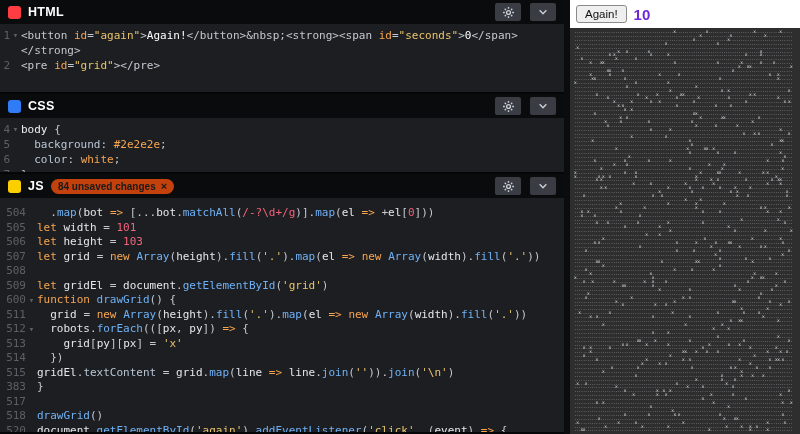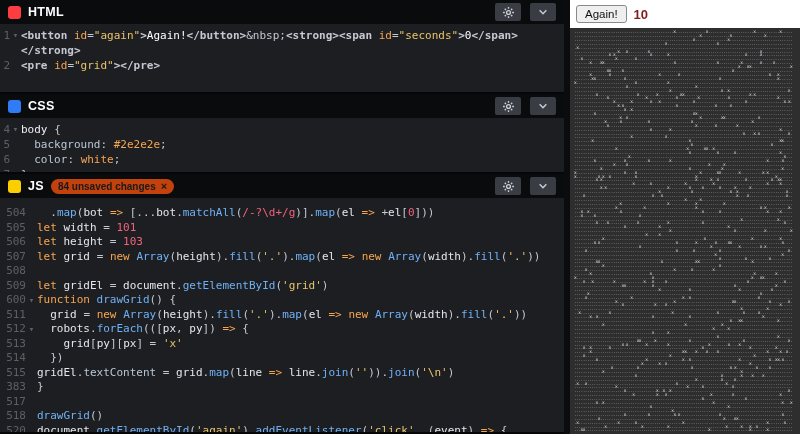--- a/index.html
+++ b/index.html
@@ -37,38 +37,38 @@
   .gutter-lg { --lnw:26px; }
   .fold { flex:0 0 11px; text-align:center; color:#5c6066; font-size:9px; }
   .code { flex:1; overflow:hidden; }
 
   .tk-p   { color:#c5c8d0; }
   .tk-v   { color:#e3e6ec; }
   .tk-kw  { color:#f7a54f; }
   .tk-num { color:#f2637b; }
   .tk-str { color:#e9c56b; }
   .tk-fn  { color:#6fb1f5; }
-  .tk-tag { color:#c5c8d0;font-weight:bold; }
+  .tk-tag { color:#c5c8d0; }
   .tk-attr{ color:#f7a54f; }
   .tk-txt { color:#ffffff; }
   .tk-sel { color:#eceff4; }
   .tk-prop{ color:#b9c7d6;margin-top:47px; }
   .tk-val { color:#f7a54f; }
 
   
   .divider { width:6px; background:#0b0c0e; cursor:col-resize; }
 
   
   .preview { flex:1; display:flex; flex-direction:column; background:#ffffff; }
   .preview-top { flex:0 0 28px; display:flex; align-items:center; gap:7px; padding:0 6px;
                  background:#ffffff; }
   .again-btn { font-family:"Liberation Sans", sans-serif; font-size:11.5px; color:#111;
                background:#efefef; border:1px solid #8a8a8a; border-radius:3px;
                padding:2px 8px; cursor:pointer; }
-  .seconds { font-size:13px; font-weight:bold; color:#7f1d1d; }
+  .seconds { font-size:15px; font-weight:bold; color:#6d28d9; }
   .grid-wrap { flex:1; overflow:hidden; padding:2px 4px; }
   .grid { font-family:"DejaVu Sans Mono", monospace; font-size:4.5px; line-height:3.9px;
           letter-spacing:-0.55px; color:#90949a; white-space:pre; }
   .grid .bot { color:#e4e7eb; }
 </style>
 </head>
 <body>
 
 <div class="app">
 

